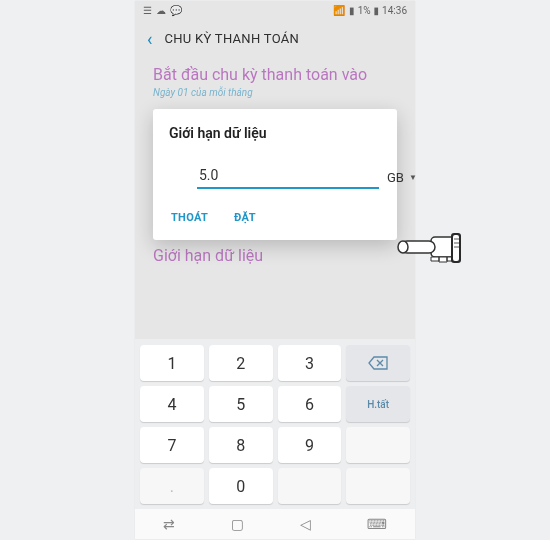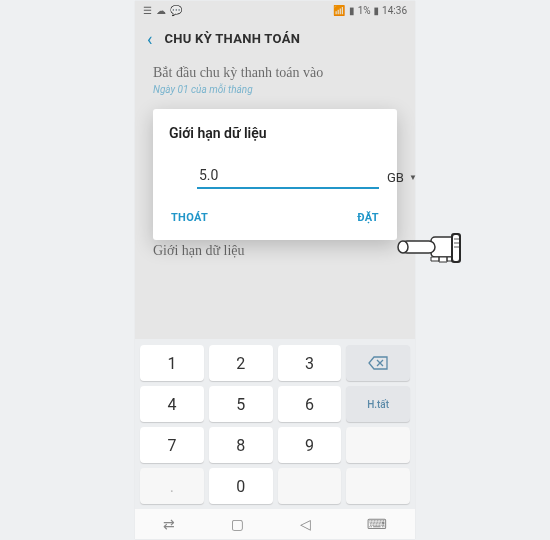--- a/index.html
+++ b/index.html
@@ -8,41 +8,41 @@
     
     
     .status-bar { height: 18px; display: flex; justify-content: space-between; align-items: center; padding: 0 8px; font-size: 10px; color: #6a6a6a; }
     .status-left { display: flex; gap: 4px; }
     .status-right { display: flex; gap: 3px; align-items: center; }
     .status-right span { font-size: 10px; }
     
     
     .header { height: 38px; display: flex; align-items: center; padding: 0 12px; gap: 12px; }
     .back-chev { color: #2196c9; font-size: 18px; }
-    .header-title { font-size: 13px; font-weight: 700; color: #333; letter-spacing: 0.3px; }
+    .header-title { font-size: 13px; font-weight: 400; color: #333; letter-spacing: 0.3px; }
     
     
     .settings-area { padding: 8px 18px; }
-    .row-title { font-size: 14px; color: #000000; margin-bottom: 3px; font-family: Liberation Serif, serif; }
+    .row-title { font-size: 16px; color: #a21caf; margin-bottom: 3px; }
     .row-sub { font-size: 10px; color: #2196c9; font-style: italic; }
     .dimmed { opacity: 0.55; }
     .bg-row2 { margin-top: 148px; }
     
     
     .scrim { position: absolute; inset: 0; background: rgba(0,0,0,0.08); pointer-events: none; }
     
     
     .dialog { position: absolute; top: 108px; left: 18px; right: 18px; background: #fff; border-radius: 3px; box-shadow: 0 6px 20px rgba(0,0,0,0.2); padding: 16px 16px 10px; z-index: 5; }
     .dialog-title { font-size: 14px; font-weight: 600; color: #222; margin-bottom: 22px; }
     .dialog-input-row { display: flex; align-items: flex-end; gap: 8px; margin-bottom: 16px; margin-left: 28px; }
     .dialog-input { flex: 1; border: none; border-bottom: 2px solid #2196c9; font-size: 14px; color: #333; padding: 4px 2px; outline: none; background: transparent; }
     .dialog-input::selection { background: #b3d9e8; }
     .unit-select { display: flex; align-items: center; gap: 5px; font-size: 13px; color: #333; padding-bottom: 4px; }
     .dropdown-caret { font-size: 8px; color: #555; }
-    .dialog-actions { display: flex; justify-content: space-between; gap: 38px; margin-top: 12px; }
+    .dialog-actions { display: flex; justify-content: flex-start; gap: 22px; margin-top: 12px; }
     .dlg-btn { background: none; border: none; font-size: 11px; font-weight: 700; color: #2196c9; letter-spacing: 0.3px; cursor: pointer; padding: 6px 2px; }
     
     
     .hand { position: absolute; top: 218px; left: 256px; z-index: 10; }
     
     
     .keyboard { position: absolute; bottom: 30px; left: 0; right: 0; background: #eceef0; padding: 6px 5px 5px; z-index: 3; }
     .krow { display: flex; gap: 5px; margin-bottom: 5px; }
     .krow:last-child { margin-bottom: 0; }
     .key { flex: 1; height: 36px; background: #fff; border-radius: 4px; display: flex; align-items: center; justify-content: center; font-size: 16px; color: #333; box-shadow: 0 1px 1px rgba(0,0,0,0.15); cursor: pointer; font-weight: 400; }

